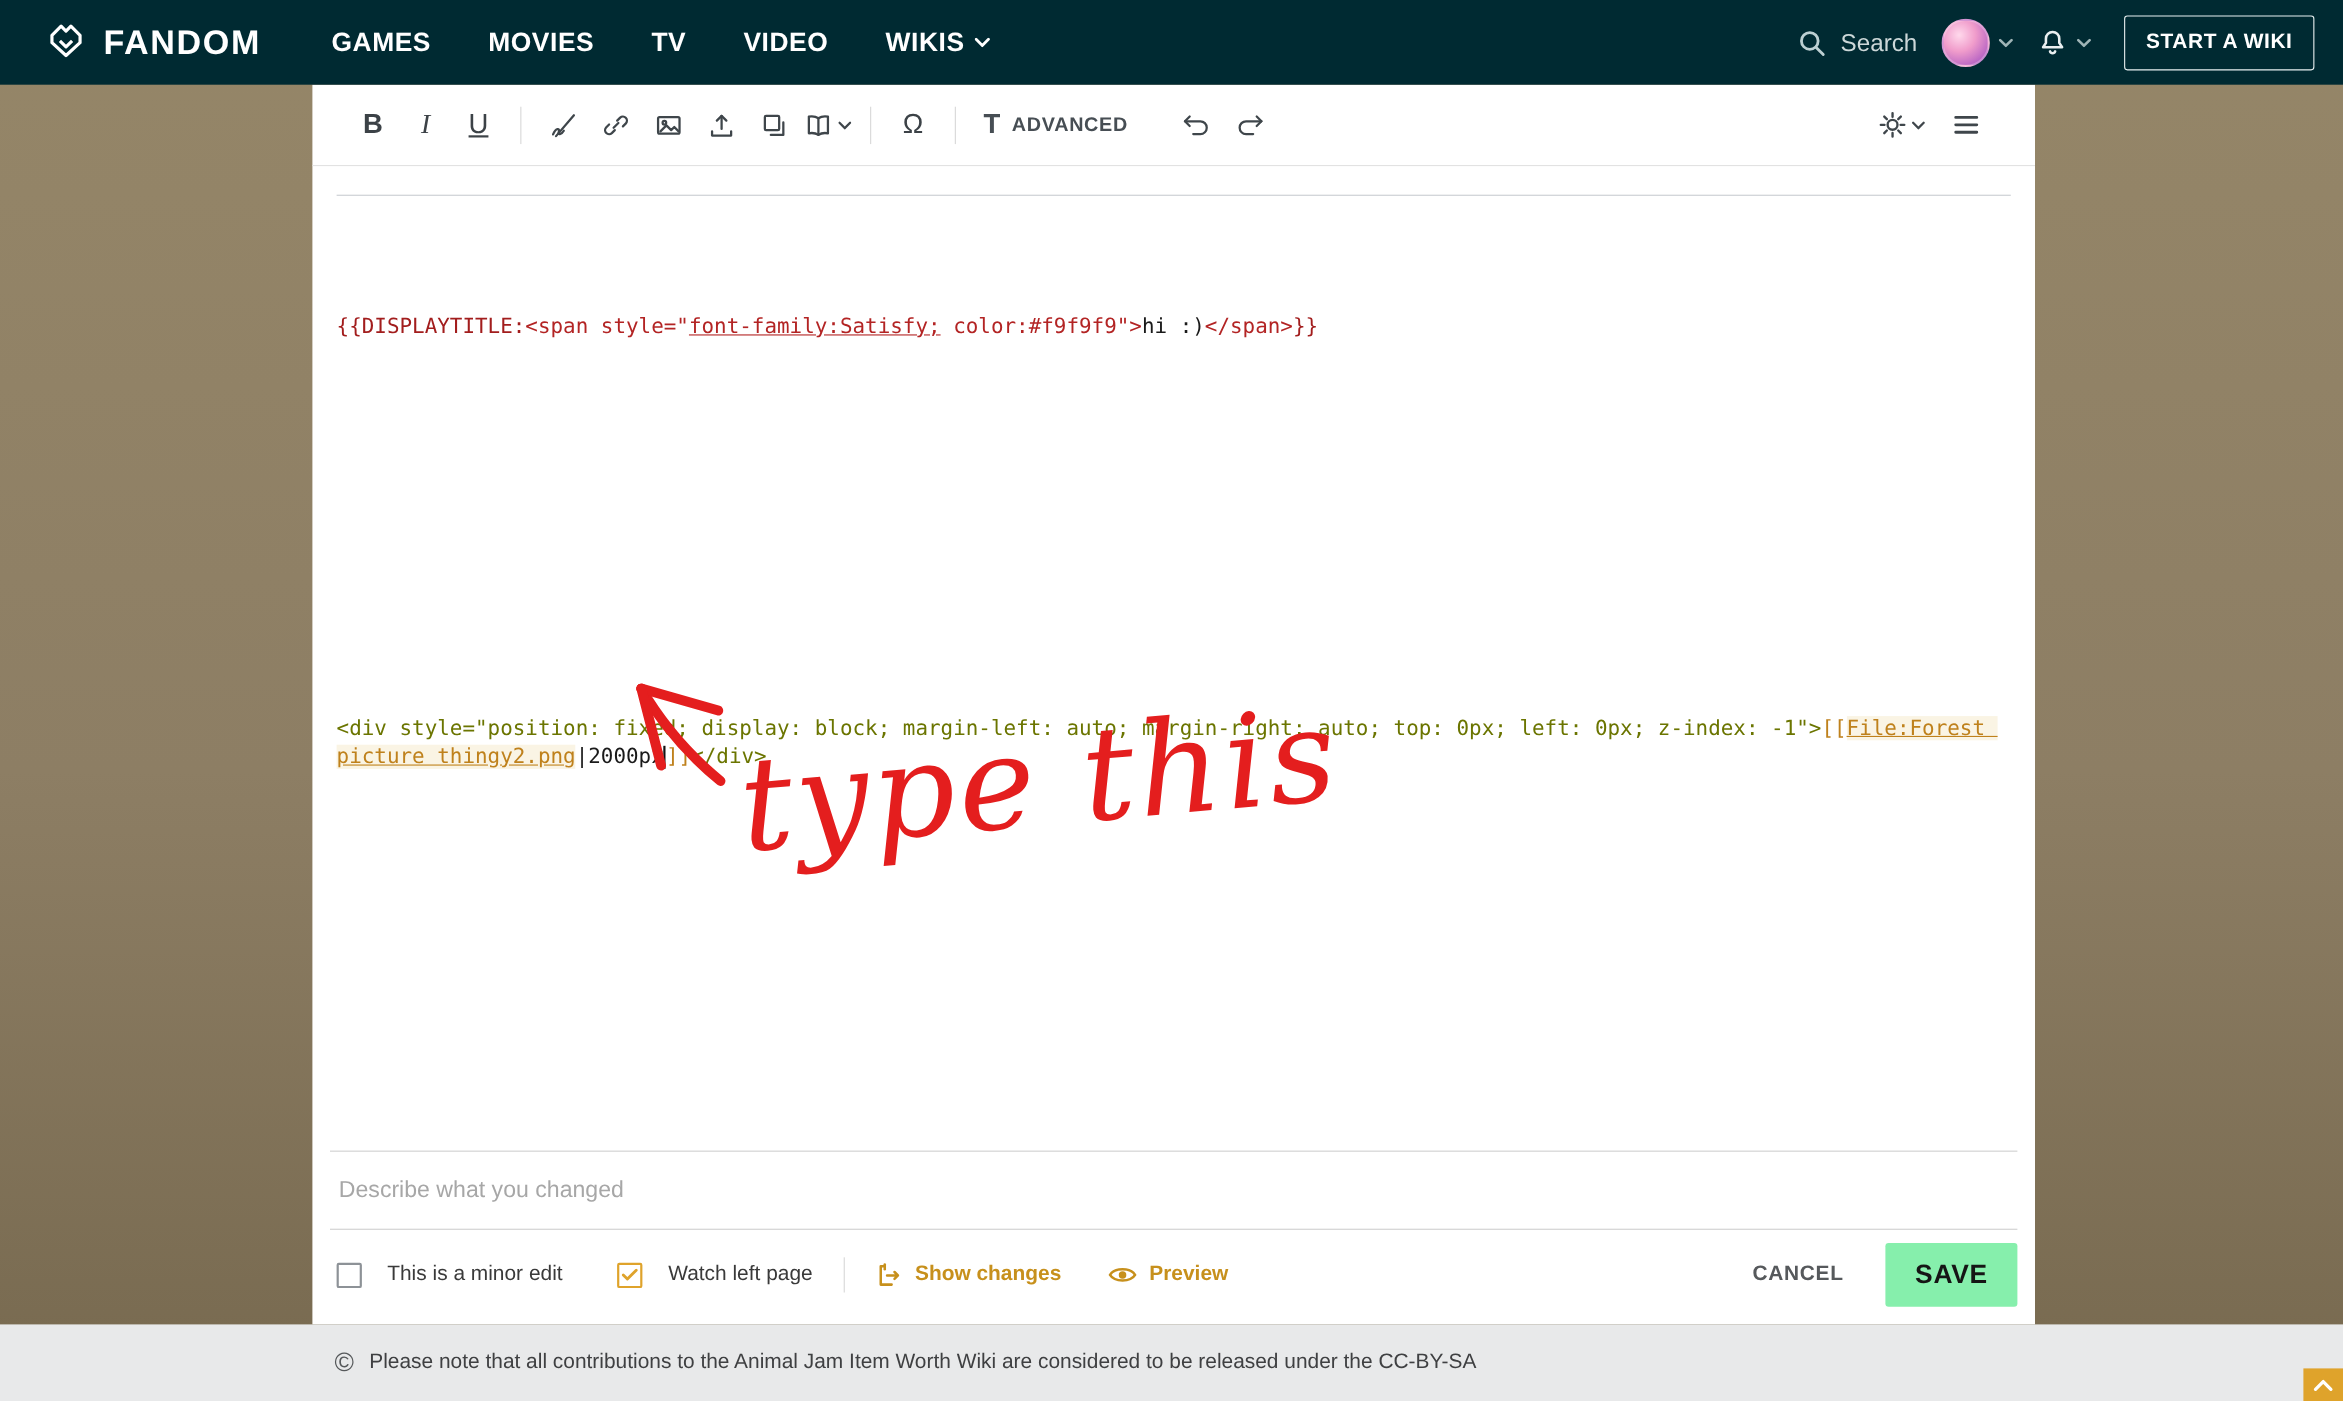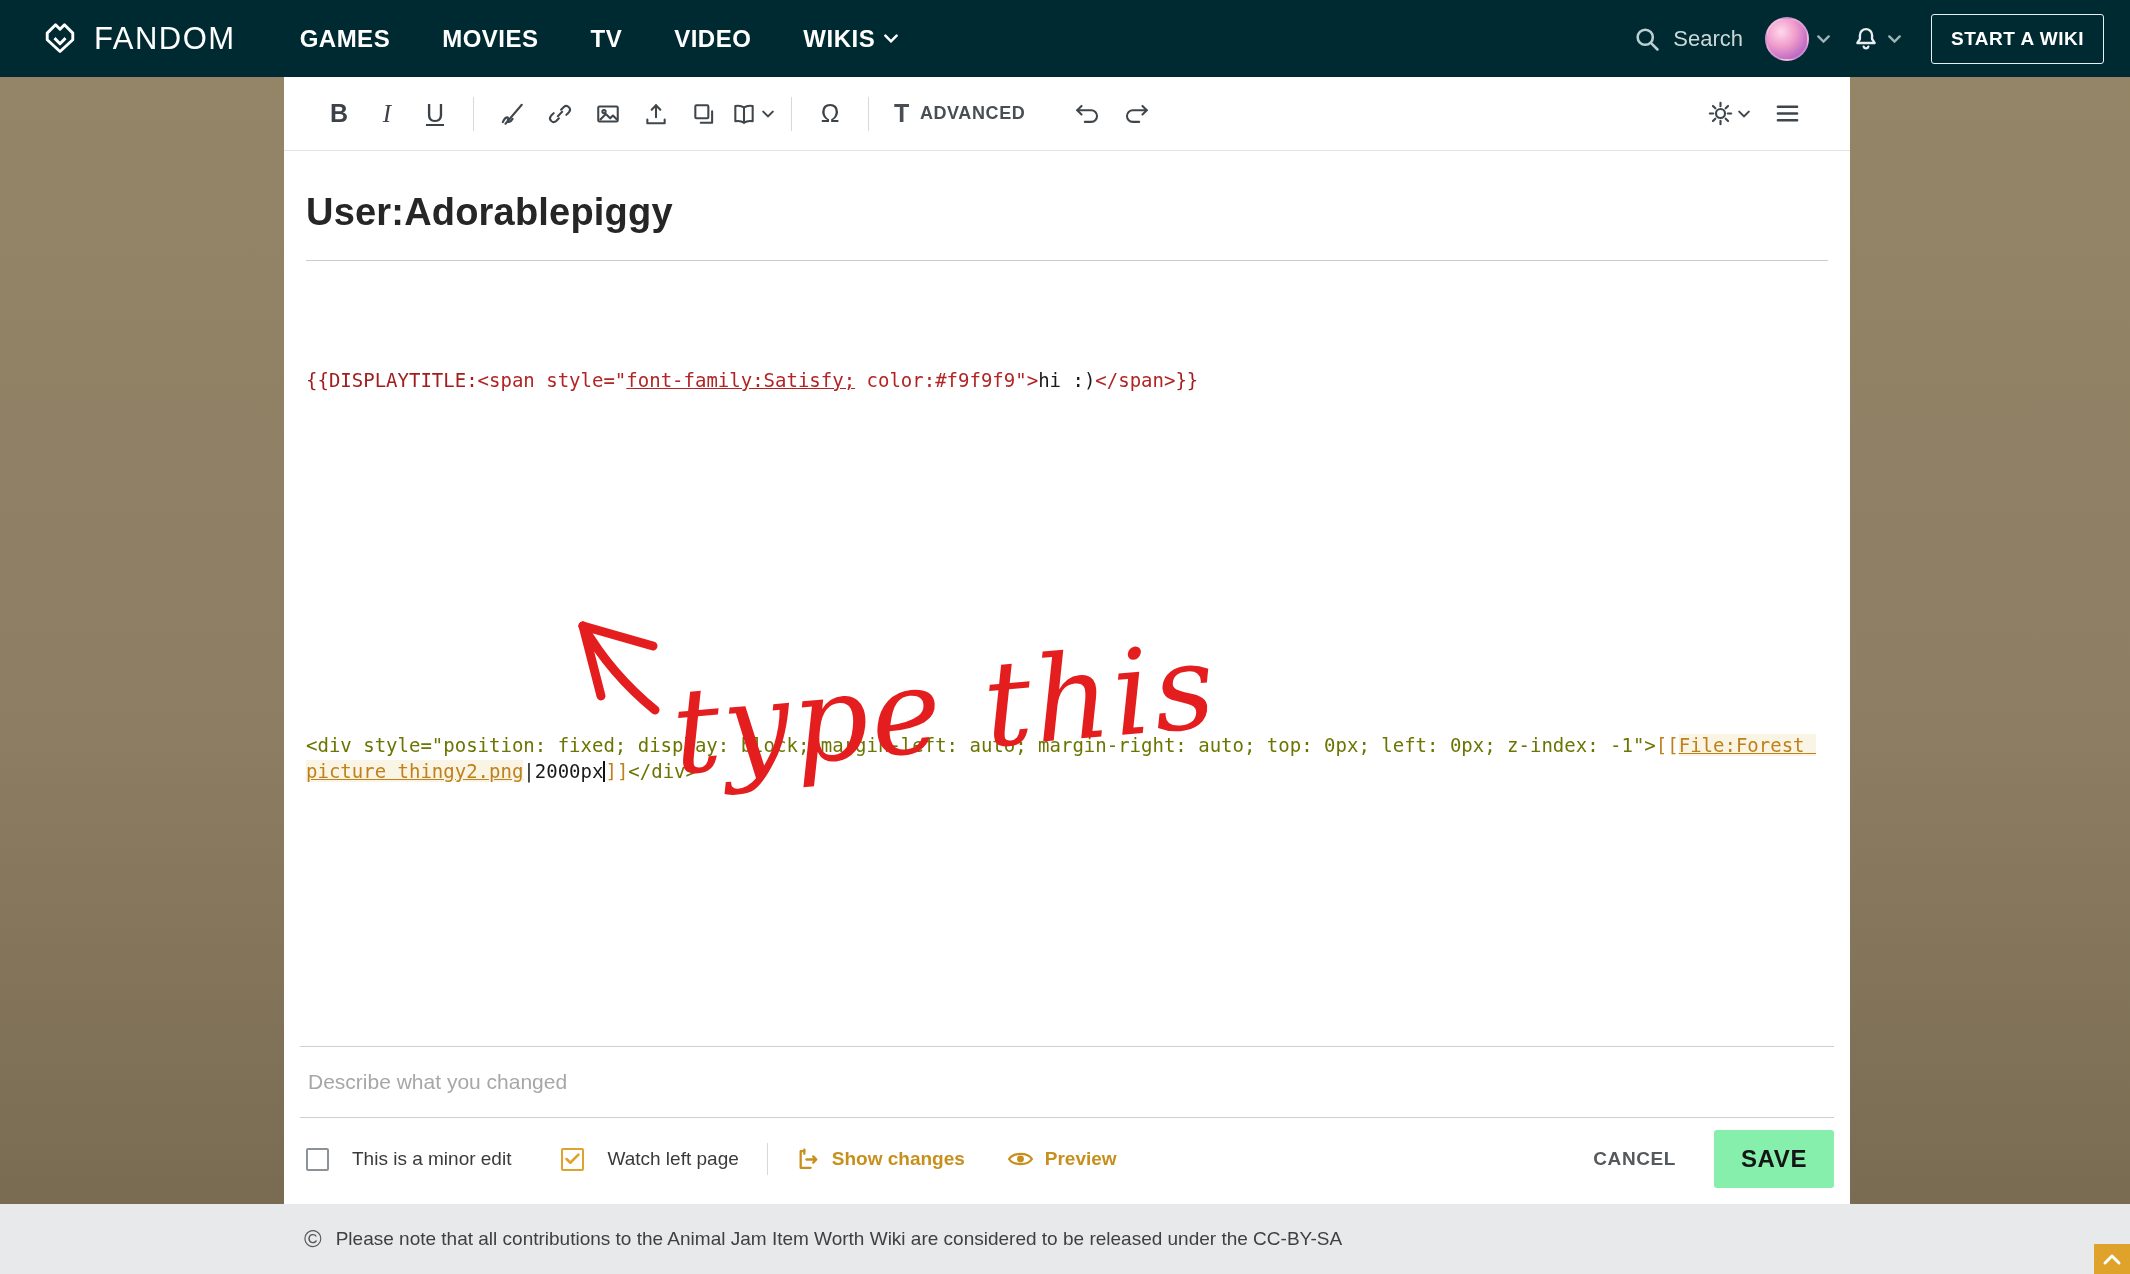--- a/index.html
+++ b/index.html
@@ -4,21 +4,21 @@
 <style>
   html,body{margin:0;padding:0;background:#6f6450;}
   .viewport{position:relative;width:2130px;height:1274px;overflow:hidden;
     background:linear-gradient(180deg,#958668 0%,#8d7e64 55%,#77694f 100%);
     font-family:"Liberation Sans",sans-serif;}
 
   
   .nav{position:absolute;top:0;left:0;right:0;height:77px;background:#002a32;
     display:flex;align-items:center;padding:0 26px 0 40px;box-sizing:border-box;z-index:30;}
   .brand{display:flex;align-items:center;gap:14px;color:#fff;cursor:pointer;}
-  .brand-text{font-size:31px;font-weight:normal;letter-spacing:1.5px;}
+  .brand-text{font-size:31px;font-weight:bold;letter-spacing:1.5px;}
   .nav-links{display:flex;gap:52px;margin-left:64px;align-items:center;}
   .nav-link{color:#fff;font-weight:bold;font-size:24px;letter-spacing:.5px;display:flex;align-items:center;gap:9px;cursor:pointer;}
   .nav-right{margin-left:auto;display:flex;align-items:center;gap:22px;}
   .search-group{display:flex;align-items:center;gap:12px;cursor:pointer;}
   .search-label{color:#ccd7d8;font-size:22px;}
   .avatar{width:44px;height:44px;border-radius:50%;
     background:radial-gradient(circle at 35% 32%,#ffd9ec 0%,#f09ccb 40%,#b966c4 78%,#8a4ea8 100%);
     border:2px solid rgba(255,255,255,.25);box-sizing:border-box;}
   .icon-btn{display:flex;align-items:center;gap:8px;cursor:pointer;}
   .start-wiki{border:1px solid #e8f0f1;border-radius:3px;color:#fff;font-weight:bold;
@@ -229,21 +229,20 @@
             </svg>
         </span>
         <span class="tbtn">
           <svg class="ic" width="27" height="27" viewBox="0 0 24 24">
               <path d="M3.5 6 h17 M3.5 12 h17 M3.5 18 h17" stroke-width="2.3"></path>
             </svg>
         </span>
       </span>
     </div>
 
-    <div class="page-title">User:Adorablepiggy</div>
     <hr class="title-hr">
 
     <div class="code">
       <div class="code-line"><span class="tk-tpl">{{DISPLAYTITLE:</span><span class="tk-tag">&lt;span style="</span><span class="tk-tagu">font-family:Satisfy;</span><span class="tk-tag"> color:#f9f9f9"&gt;</span><span class="tk-plain">hi :)</span><span class="tk-tag">&lt;/span&gt;</span><span class="tk-tpl">}}</span></div>
       <div class="code-spacer"></div>
       <div class="code-line"><span class="tk-html">&lt;div style="position: fixed; display: block; margin-left: auto; margin-right: auto; top: 0px; left: 0px; z-index: -1"&gt;</span><span class="tk-linkb">[[</span><span class="tk-linku">File:Forest picture thingy2.png</span><span class="tk-plain">|</span><span class="tk-plain">2000px</span><span class="tk-caret"></span><span class="tk-linkb">]]</span><span class="tk-html">&lt;/div&gt;</span></div>
     </div>
 
     <div class="summary">
       <input type="text" placeholder="Describe what you changed" style="">

